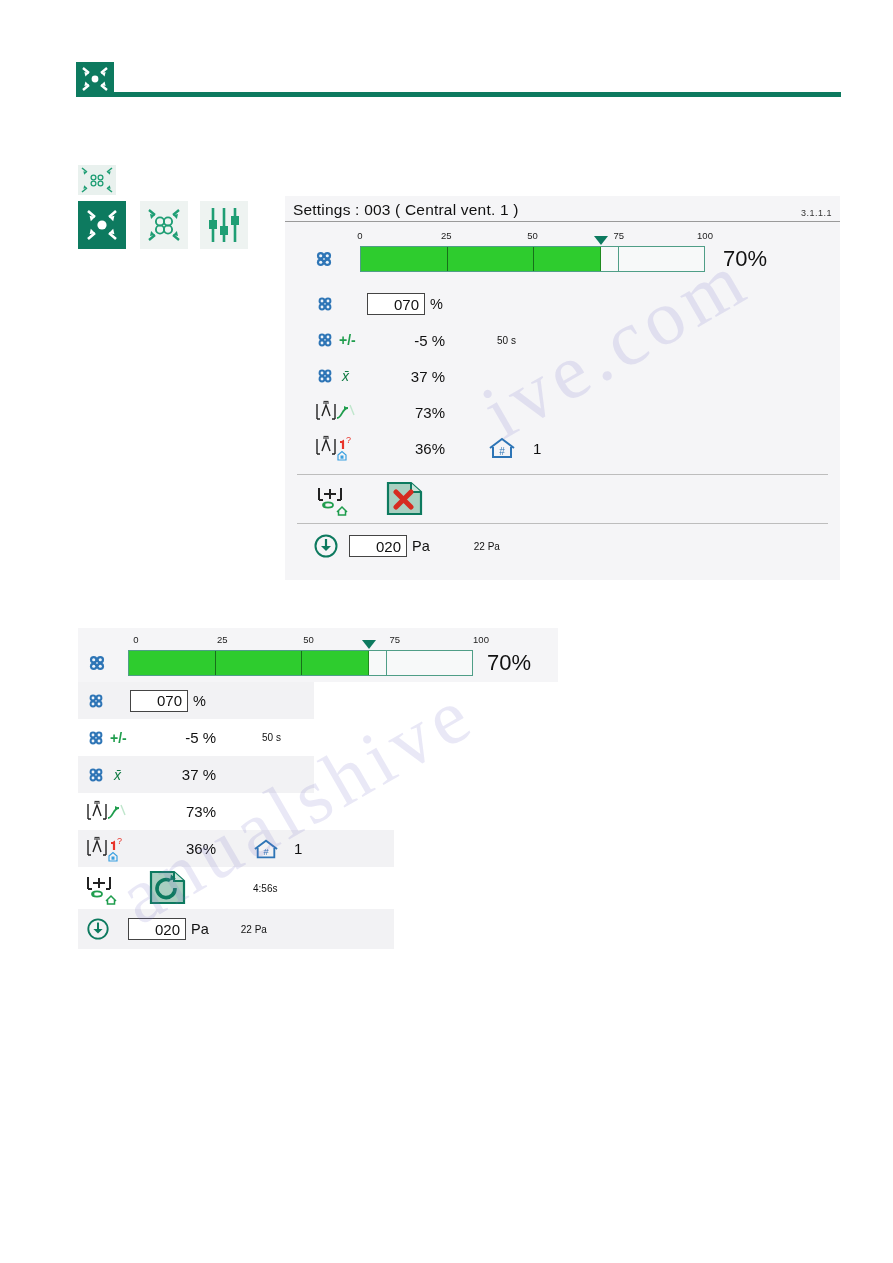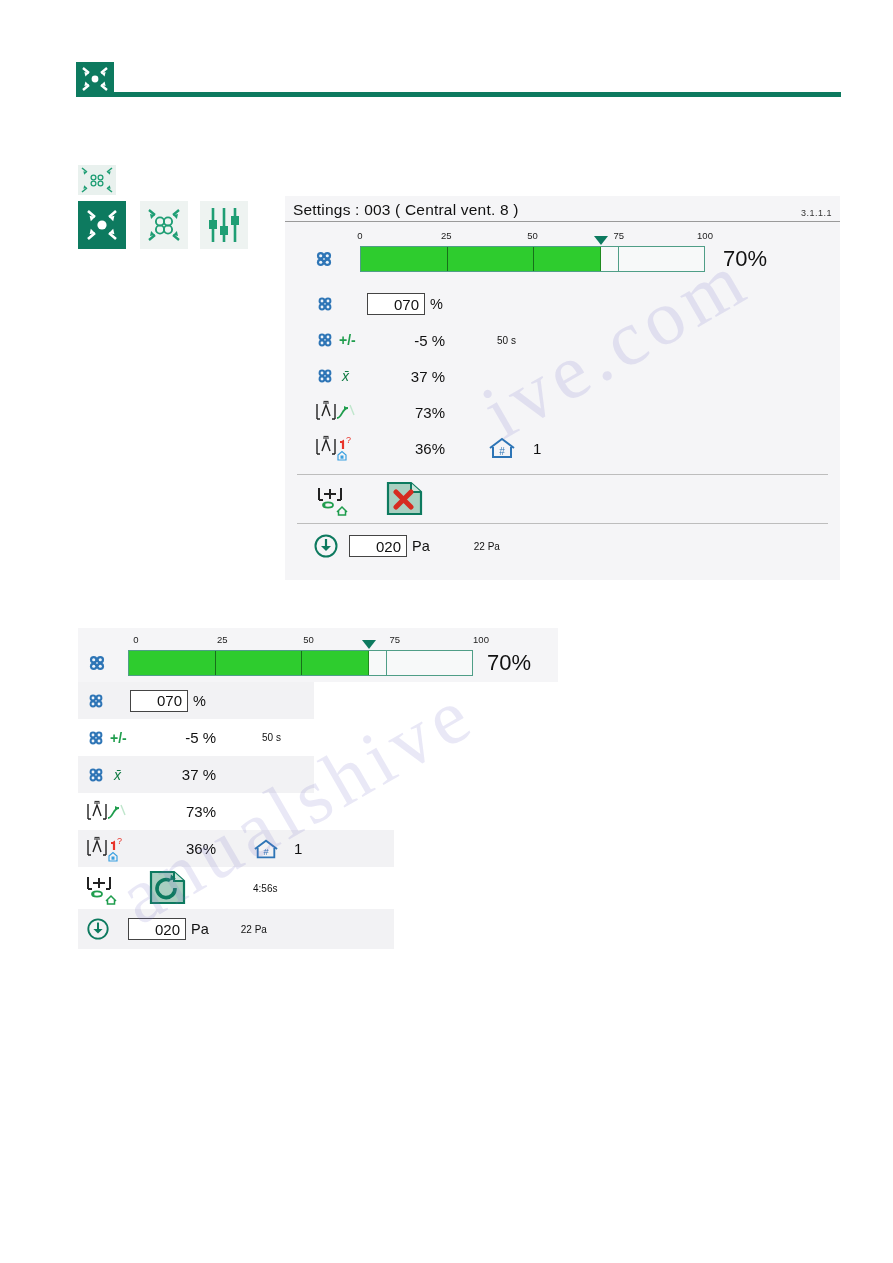--- a/index.html
+++ b/index.html
@@ -232,21 +232,21 @@
         <rect x="18" y="23" width="8" height="9"></rect>
         <rect x="29" y="13" width="8" height="9"></rect>
       </g>
     </svg>
   </div>
 </div>
 
 <div id="panel-main">
 
   <div id="panel-title-bar">
-    <span id="panel-title">Settings :  003  ( Central vent. 8 )</span>
+    <span id="panel-title">Settings :  003  ( Central vent. 1 )</span>
     <span id="panel-code">3.1.1.1</span>
   </div>
 
   <div class="bar-block" style="padding:6px 0 0 0;">
     <div class="tick-row" style="margin-left:75px;width:345px;">
       <span class="tick" style="left:0%;">0</span>
       <span class="tick" style="left:25%;">25</span>
       <span class="tick" style="left:50%;">50</span>
       <span class="tick" style="left:75%;">75</span>
       <span class="tick" style="left:100%;">100</span>

